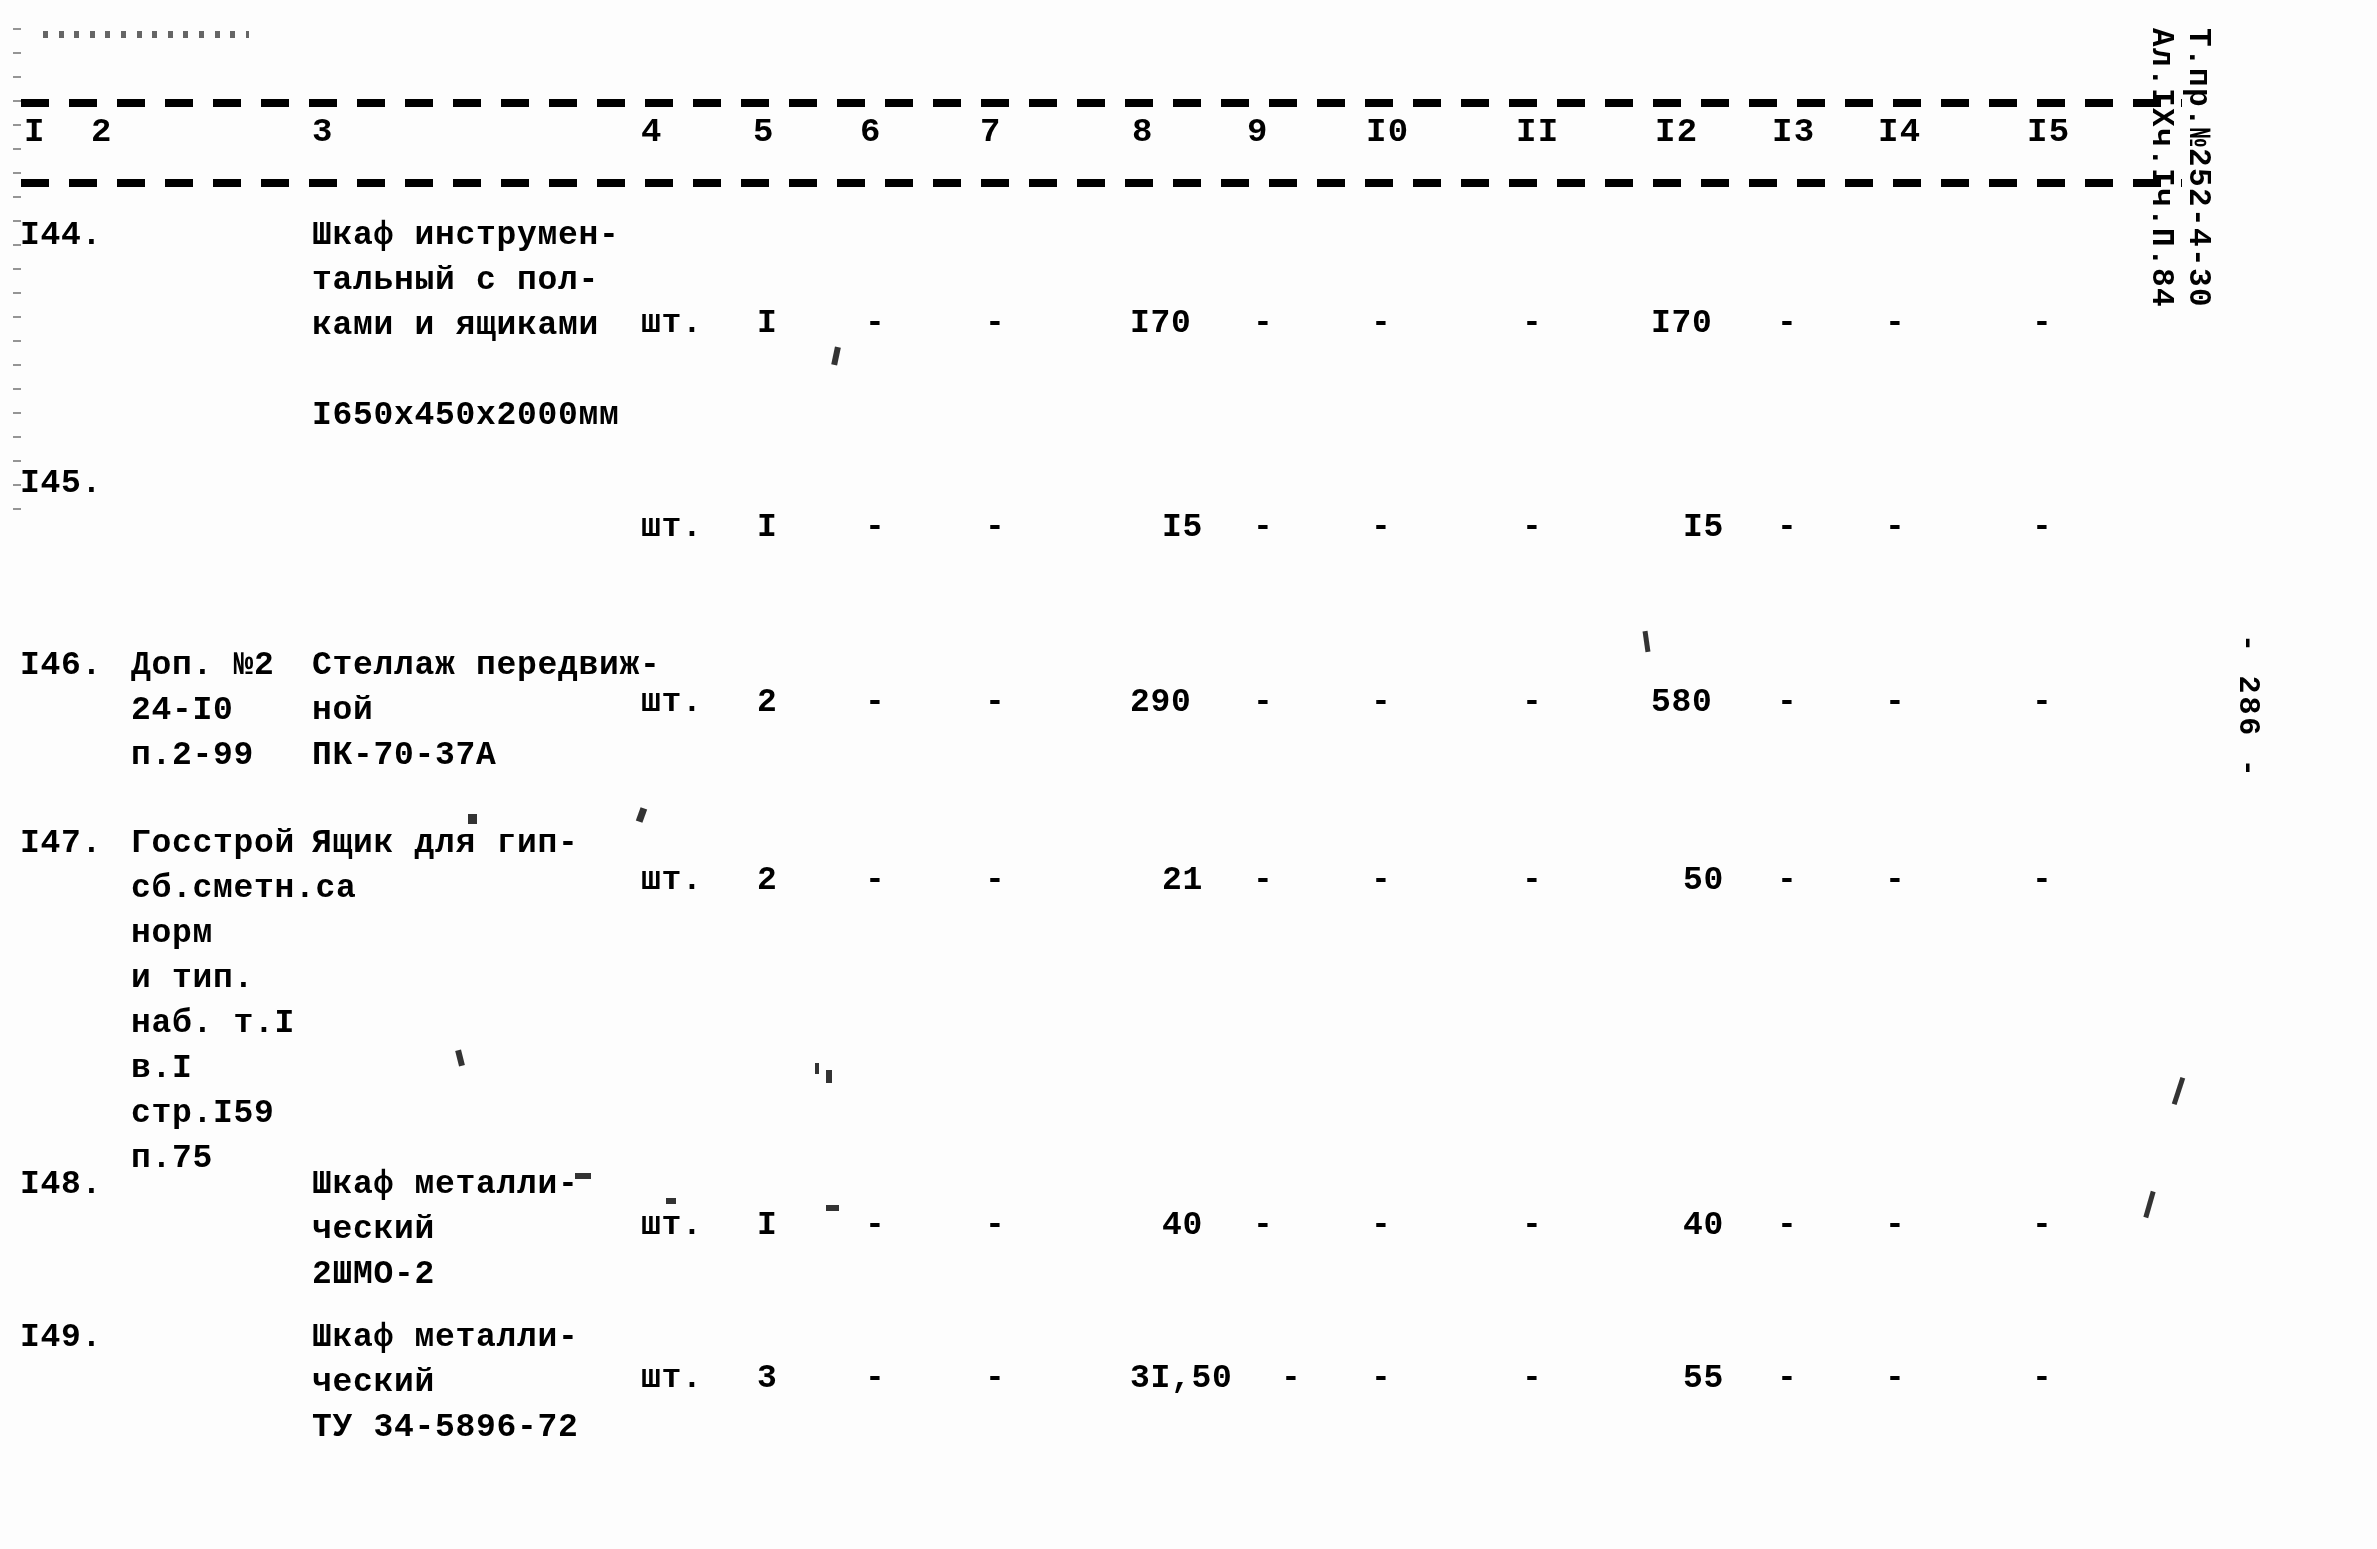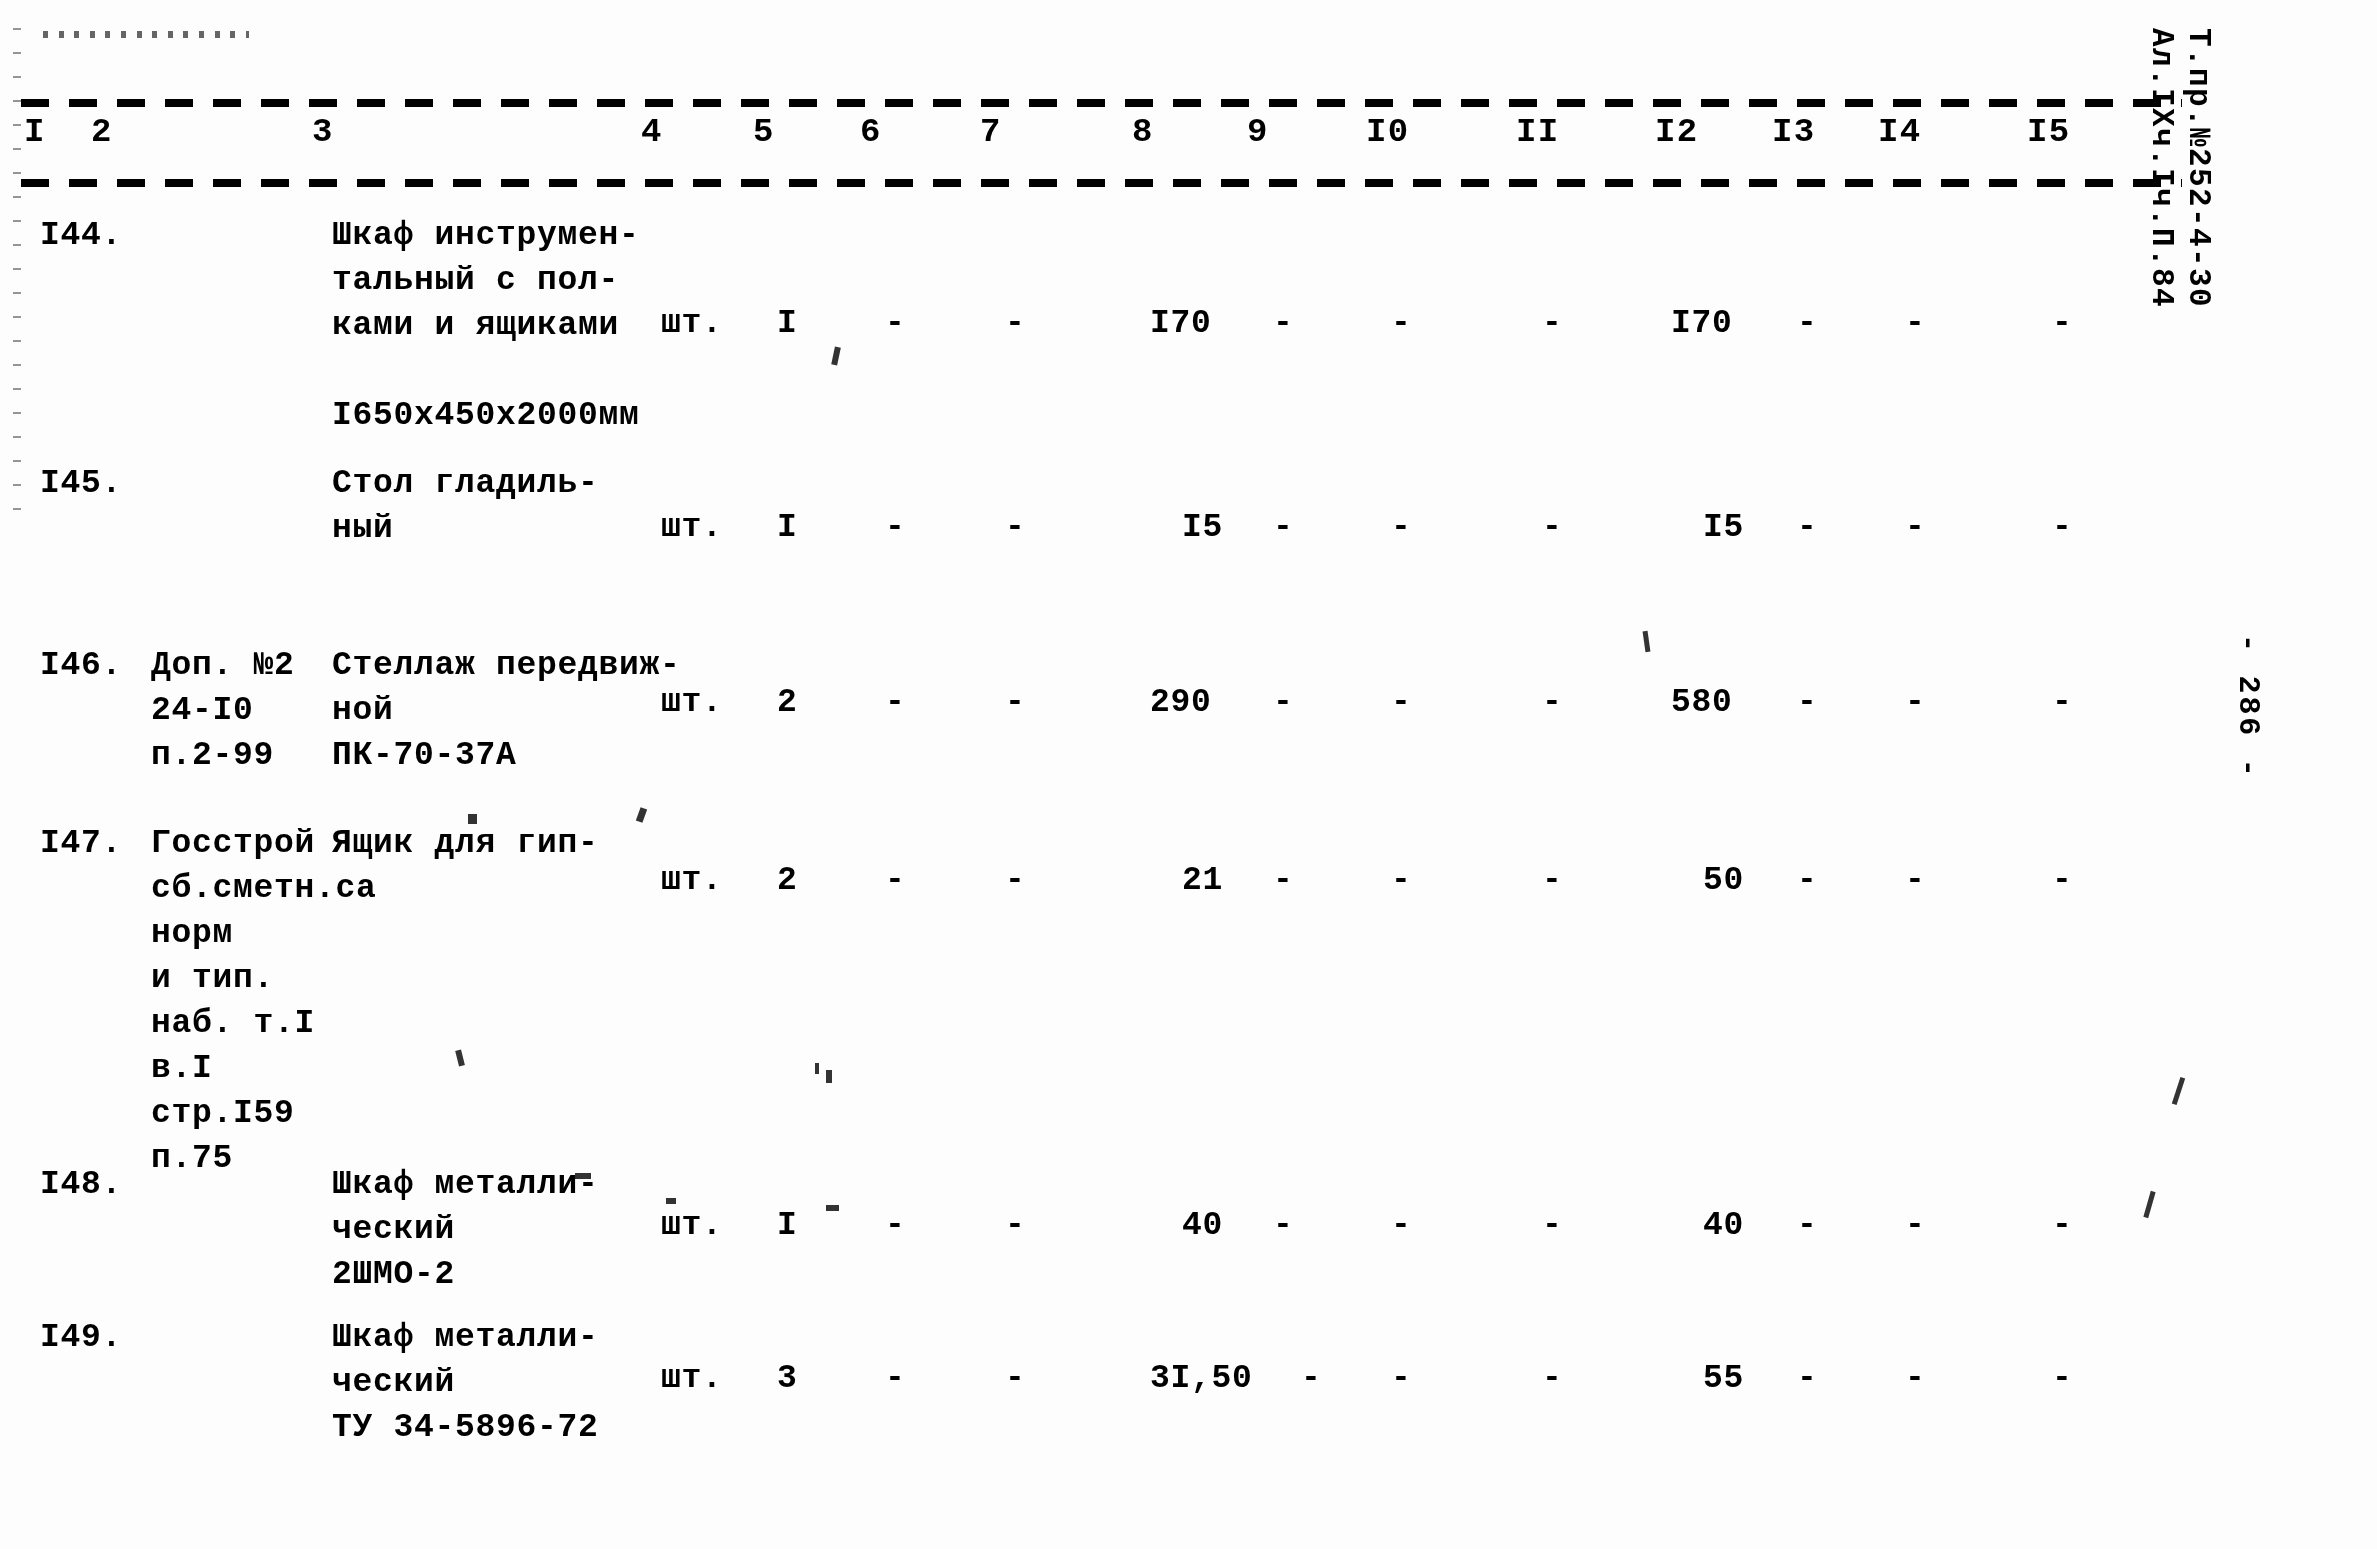--- a/index.html
+++ b/index.html
@@ -74,21 +74,20 @@
     font-size: 34px;
     font-weight: 700;
     letter-spacing: 1.4px;
     white-space: nowrap;
   }
 
   .row {
     position: absolute;
     left: 0;
     width: 2197px;
-    margin-left: 20px;
   }
   .cell {
     position: absolute;
     white-space: pre;
     font-size: 33px;
     font-weight: 700;
     line-height: 45px;
     letter-spacing: 0.7px;
   }
   .cell.num   { font-weight: 700; }
@@ -173,22 +172,20 @@
     <span class="cell num" style="left:1371px;top:88px">-</span>
     <span class="cell num" style="left:1522px;top:88px">-</span>
     <span class="cell num" style="left:1651px;top:88px">I70</span>
     <span class="cell num" style="left:1777px;top:88px">-</span>
     <span class="cell num" style="left:1885px;top:88px">-</span>
     <span class="cell num" style="left:2032px;top:88px">-</span>
   </div>
 
   <div class="row" style="top:461px;height:142px">
     <span class="cell block" style="left:20px;top:0">I45.</span>
-    <span class="cell block" style="left:312px;top:0">Стол гладиль-
-ный</span>
     <span class="cell" style="left:641px;top:44px">шт.</span>
     <span class="cell num" style="left:757px;top:44px">I</span>
     <span class="cell num" style="left:865px;top:44px">-</span>
     <span class="cell num" style="left:985px;top:44px">-</span>
     <span class="cell num" style="left:1162px;top:44px">I5</span>
     <span class="cell num" style="left:1253px;top:44px">-</span>
     <span class="cell num" style="left:1371px;top:44px">-</span>
     <span class="cell num" style="left:1522px;top:44px">-</span>
     <span class="cell num" style="left:1683px;top:44px">I5</span>
     <span class="cell num" style="left:1777px;top:44px">-</span>

